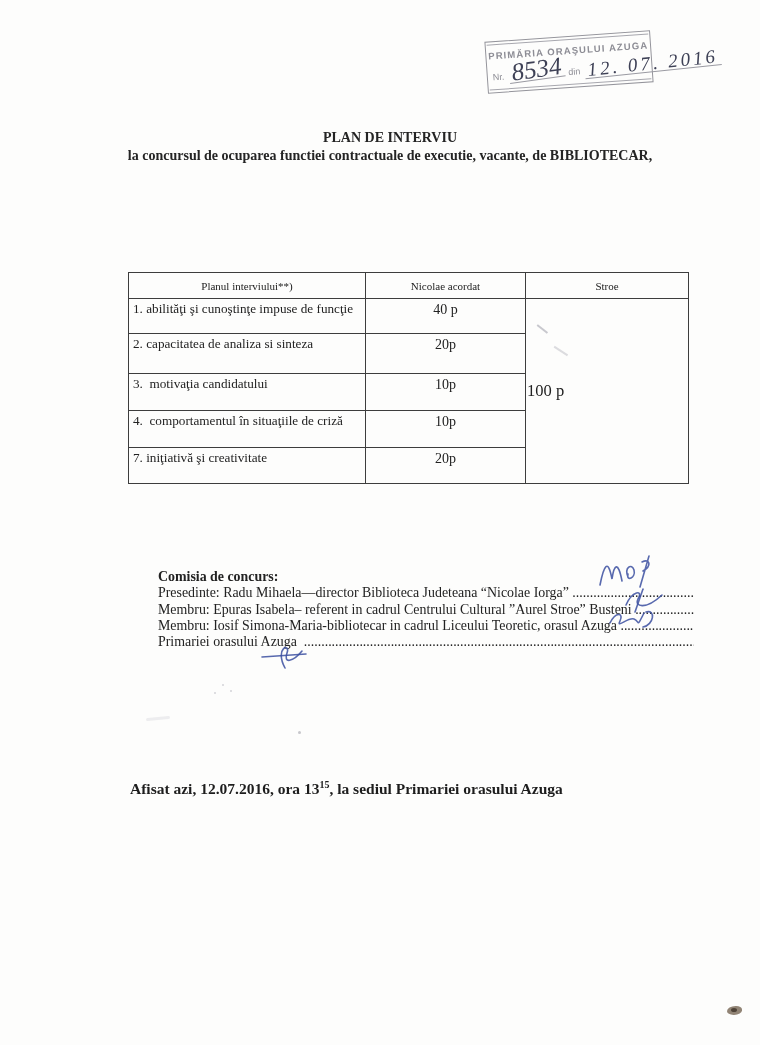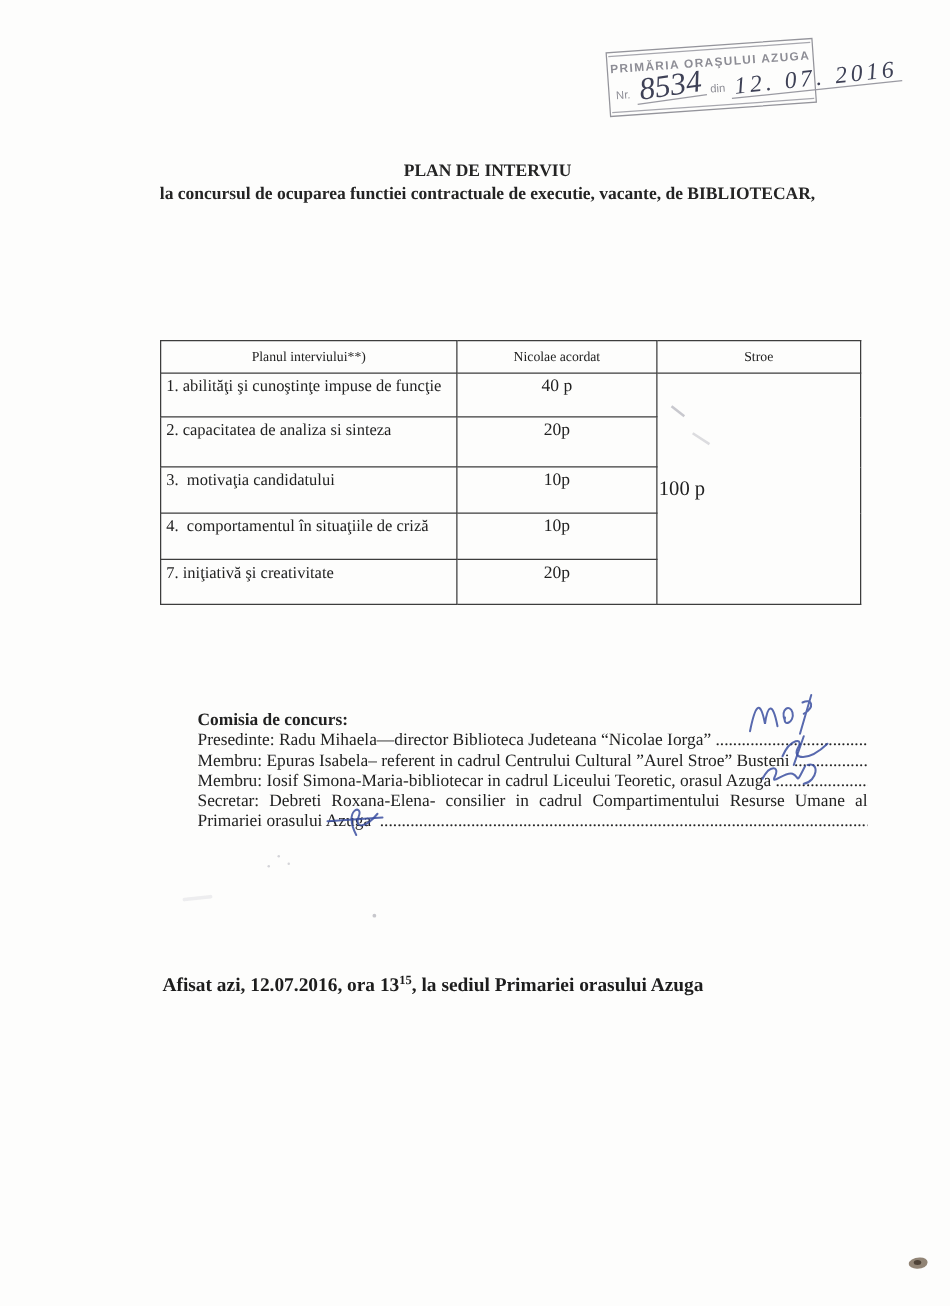--- a/index.html
+++ b/index.html
@@ -167,21 +167,20 @@
       <td class="cell-points">20p</td>
     </tr>
   </tbody>
     </table>
 
   <div class="commission">
     <div class="commission-heading">Comisia de concurs:</div>
     <div class="c-line">Presedinte: Radu Mihaela—director Biblioteca Judeteana “Nicolae Iorga” ....................................</div>
     <div class="c-line">Membru: Epuras Isabela– referent in cadrul Centrului Cultural ”Aurel Stroe” Busteni ....................</div>
     <div class="c-line">Membru: Iosif Simona-Maria-bibliotecar in cadrul Liceului Teoretic, orasul Azuga ........................</div>
-    <div class="c-line-justify">Secretar: Debreti Roxana-Elena- consilier in cadrul Compartimentului Resurse Umane al</div>
     <div class="c-line">Primariei orasului Azuga&nbsp; .......................................................................................................................................</div>
   </div>
 
   <svg class="sig" style="left:596px; top:553px;" width="66" height="38">
     <path d="M4,32 C8,12 12,5 16,26 C18,12 22,7 26,28"></path>
     <path d="M32,24 C28,14 36,10 38,17 C40,25 30,29 32,21"></path>
     <path d="M46,9 C54,5 56,13 47,18 M53,3 L44,34"></path>
   </svg>
   <svg class="sig" style="left:620px; top:587px;" width="48" height="28">
     <path d="M6,18 C12,4 24,2 18,12 C14,20 26,23 42,8"></path>

